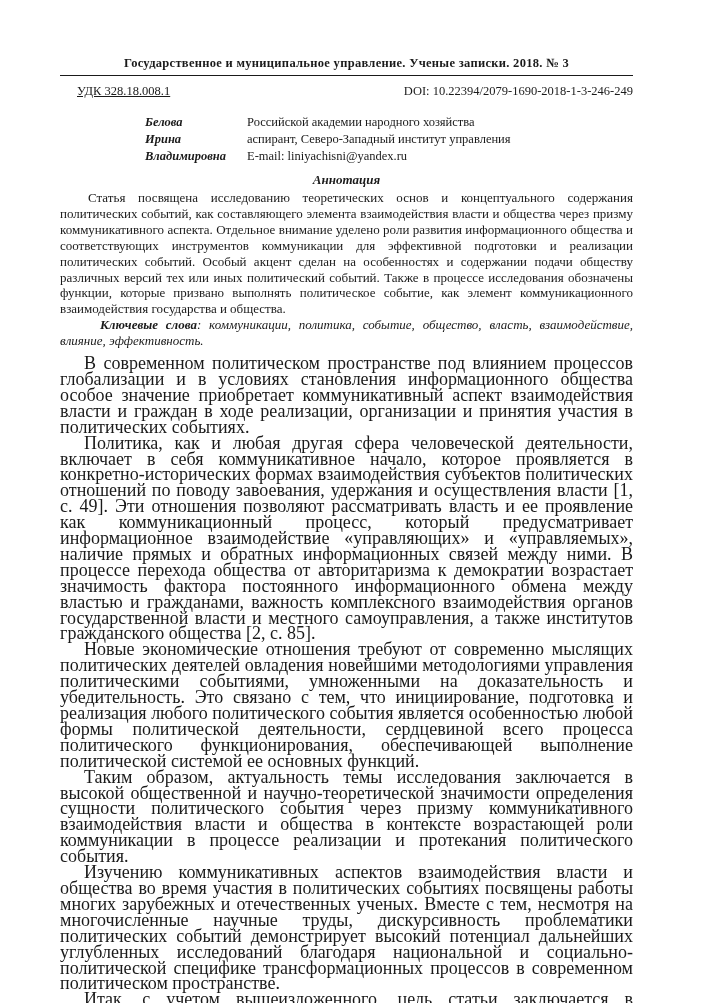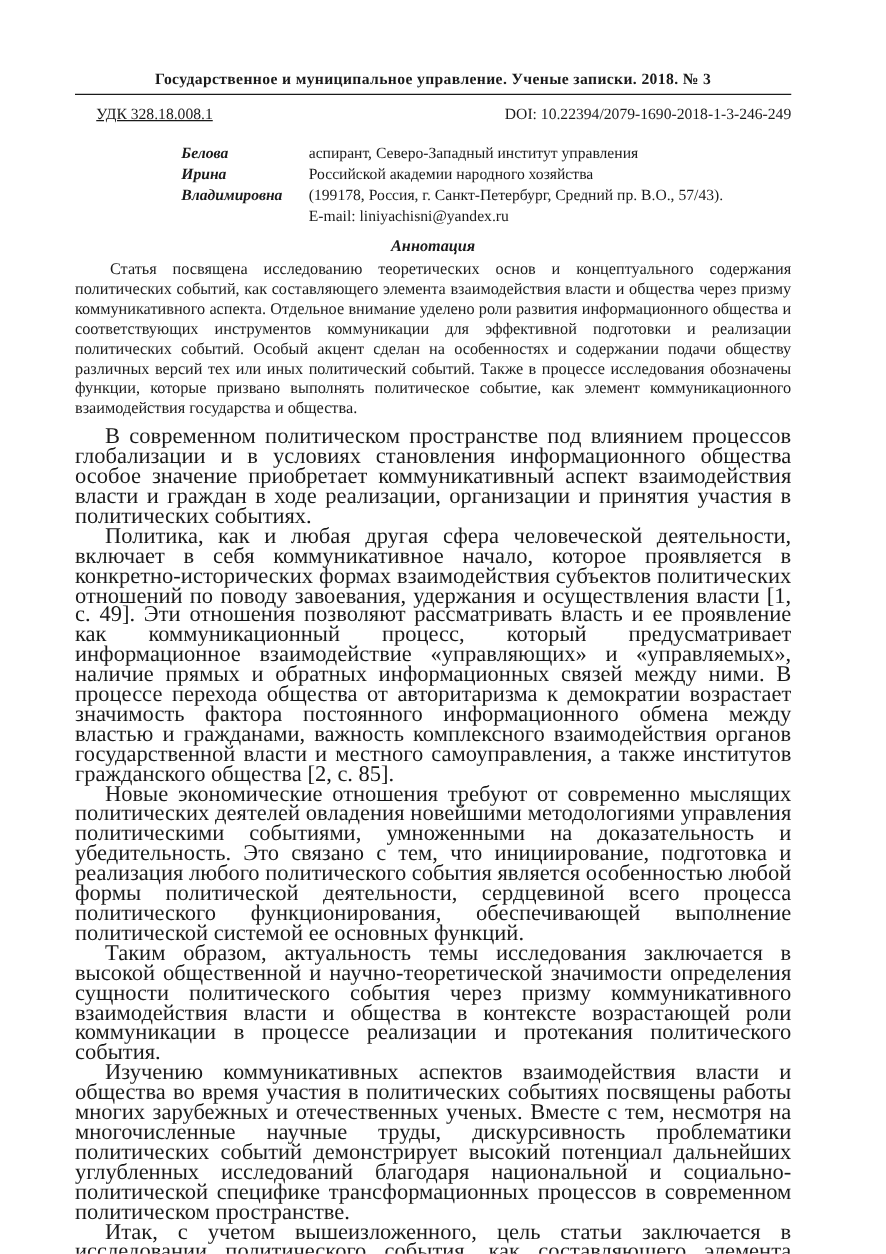--- a/index.html
+++ b/index.html
@@ -100,31 +100,31 @@
   <div class="article-title">
   </div>
 
   <div class="author-block">
     <div class="author-names">
       <div>Белова</div>
       <div>Ирина</div>
       <div>Владимировна</div>
     </div>
     <div class="author-aff">
+      <div>Российской академии народного хозяйства</div>
       <div>аспирант, Северо-Западный институт управления</div>
-      <div>Российской академии народного хозяйства</div>
-      <div>(199178, Россия, г. Санкт-Петербург, Средний пр. В.О., 57/43).</div>
       <div>E-mail: liniyachisni@yandex.ru</div>
     </div>
   </div>
 
   <div class="abstract-heading">Аннотация</div>
 
   <p class="abstract-text">Статья посвящена исследованию теоретических основ и концептуального содержания политических событий, как составляющего элемента взаимодействия власти и общества через призму коммуникативного аспекта. Отдельное внимание уделено роли развития информационного общества и соответствующих инструментов коммуникации для эффективной подготовки и реализации политических событий. Особый акцент сделан на особенностях и содержании подачи обществу различных версий тех или иных политический событий. Также в процессе исследования обозначены функции, которые призвано выполнять политическое событие, как элемент коммуникационного взаимодействия государства и общества.</p>
 
+  <p class="keywords"><span class="kw-label">Ключевые слова</span><span>: коммуникации, политика, событие, общество, власть, взаимодействие, влияние, эффективность.</span></p>
 
   <div class="article-body">
     <p class="body-par">В современном политическом пространстве под влиянием процессов глобализации и в условиях становления информационного общества особое значение приобретает коммуникативный аспект взаимодействия власти и граждан в ходе реализации, организации и принятия участия в политических событиях.</p>
     <p class="body-par">Политика, как и любая другая сфера человеческой деятельности, включает в себя коммуникативное начало, которое проявляется в конкретно-исторических формах взаимодействия субъектов политических отношений по поводу завоевания, удержания и осуществления власти [1, с. 49]. Эти отношения позволяют рассматривать власть и ее проявление как коммуникационный процесс, который предусматривает информационное взаимодействие «управляющих» и «управляемых», наличие прямых и обратных информационных связей между ними. В процессе перехода общества от авторитаризма к демократии возрастает значимость фактора постоянного информационного обмена между властью и гражданами, важность комплексного взаимодействия органов государственной власти и местного самоуправления, а также институтов гражданского общества [2, с. 85].</p>
     <p class="body-par">Новые экономические отношения требуют от современно мыслящих политических деятелей овладения новейшими методологиями управления политическими событиями, умноженными на доказательность и убедительность. Это связано с тем, что инициирование, подготовка и реализация любого политического события является особенностью любой формы политической деятельности, сердцевиной всего процесса политического функционирования, обеспечивающей выполнение политической системой ее основных функций.</p>
     <p class="body-par">Таким образом, актуальность темы исследования заключается в высокой общественной и научно-теоретической значимости определения сущности политического события через призму коммуникативного взаимодействия власти и общества в контексте возрастающей роли коммуникации в процессе реализации и протекания политического события.</p>
     <p class="body-par">Изучению коммуникативных аспектов взаимодействия власти и общества во время участия в политических событиях посвящены работы многих зарубежных и отечественных ученых. Вместе с тем, несмотря на многочисленные научные труды, дискурсивность проблематики политических событий демонстрирует высокий потенциал дальнейших углубленных исследований благодаря национальной и социально-политической специфике трансформационных процессов в современном политическом пространстве.</p>
     <p class="body-par">Итак, с учетом вышеизложенного, цель статьи заключается в исследовании политического события, как составляющего элемента коммуникативного взаимодействия власти и общества.</p>
   </div>
 

